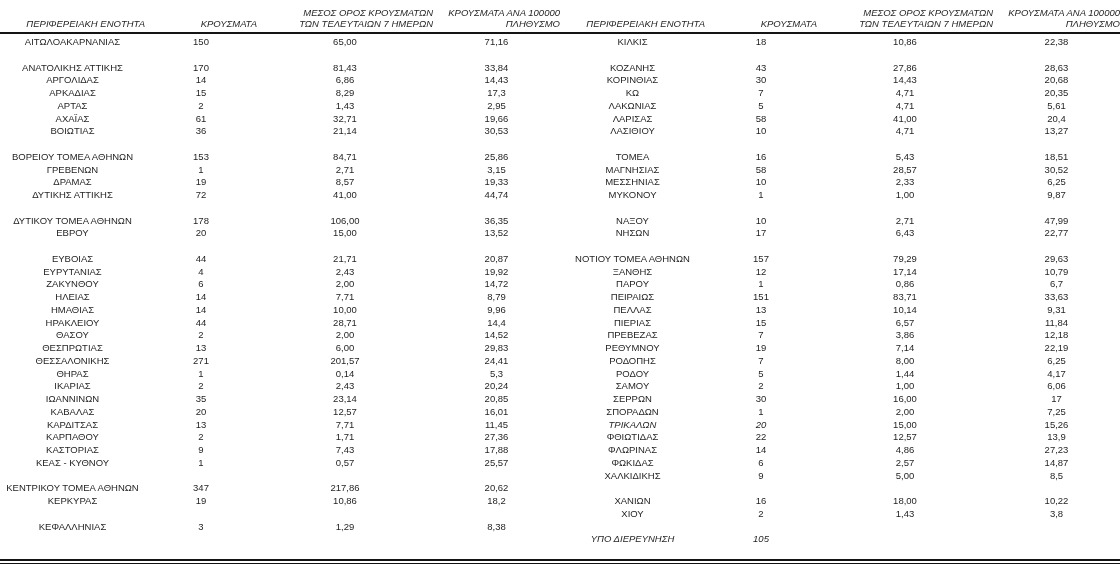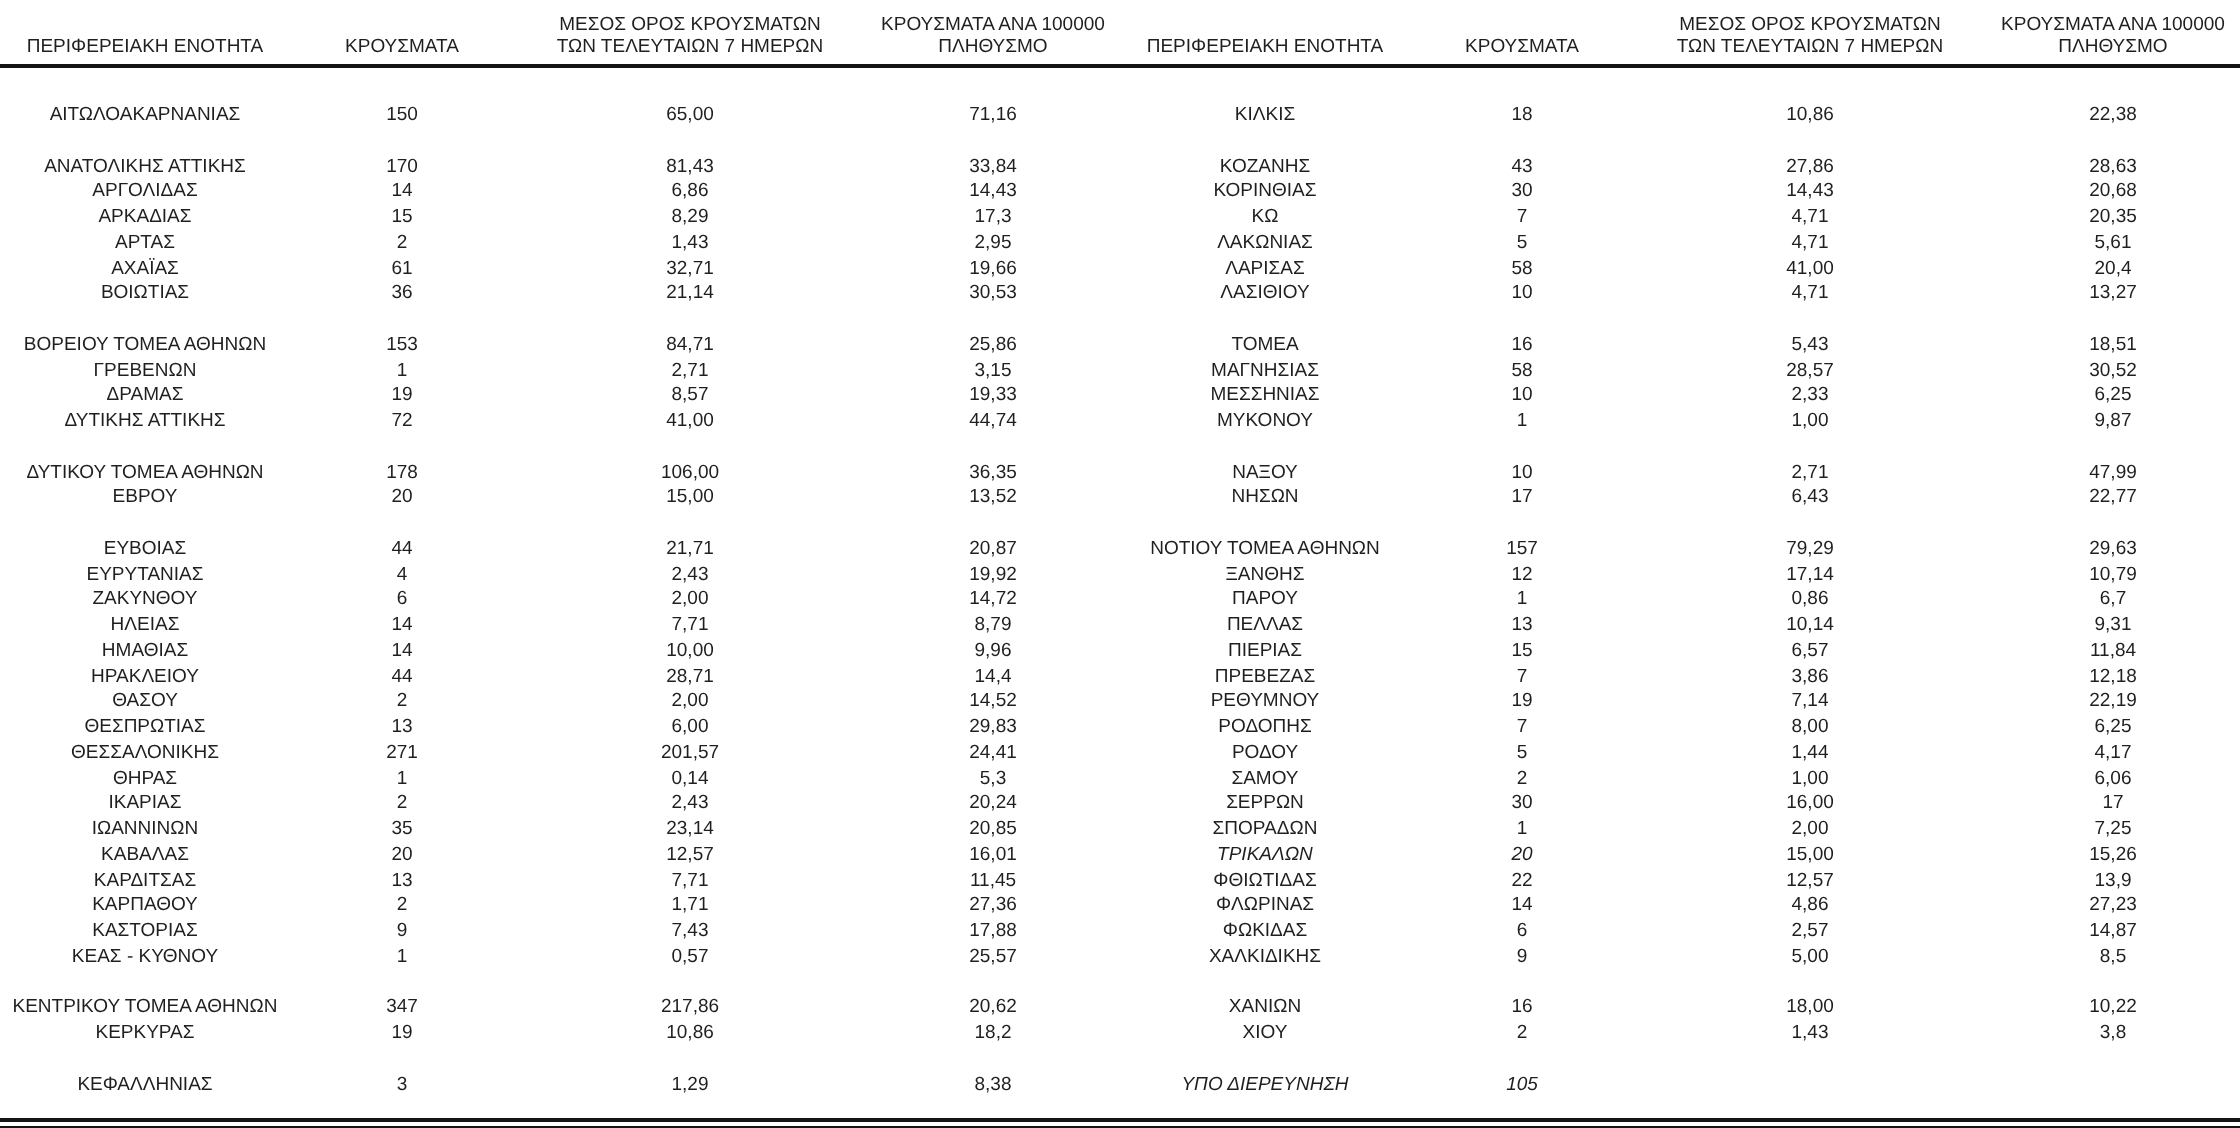--- a/index.html
+++ b/index.html
@@ -8,24 +8,24 @@
     width: 1120px; height: 564px;
     background: #ffffff;
     font-family: "Liberation Sans", "DejaVu Sans", sans-serif;
     font-size: 9.5px;
     color: #1f1f1f;
   }
   .sheet { position: relative; width: 1120px; height: 564px; overflow: hidden; background:#fff; }
 
   .header-band { display: flex; padding-top: 8px; border-bottom: 2px solid #141414; }
   .hhalf { width: 560px; display: grid; grid-template-columns: 145px 112px 176px 127px; align-items: end; }
-  .hcell { text-align: center; line-height: 10.5px; padding-bottom: 3px; }
+  .hcell { text-align: right; line-height: 10.5px; padding-bottom: 3px; font-style: italic; }
   .hcell span { display: block; }
 
-  .body-band { display: flex; padding-top: 18px; }
+  .body-band { display: flex; padding-top: 2px; }
   .bhalf { width: 560px; }
   .row { display: grid; grid-template-columns: 145px 112px 176px 127px; height: 12.75px; }
   .cell { text-align: center; line-height: 12.75px; white-space: nowrap; overflow: visible; }
   .row.italic .cell-region, .row.italic .cell-cases { font-style: italic; }
 
   .bottom-rule {
     position: absolute; left: 0; bottom: 0; width: 1120px;
     height: 5px; border-top: 2px solid #141414; border-bottom: 1px solid #141414;
   }
 </style>
@@ -413,20 +413,26 @@
     <div class="cell cell-avg7">17,14</div>
     <div class="cell cell-per100k">10,79</div>
   </div>
         <div class="row">
     <div class="cell cell-region">ΠΑΡΟΥ</div>
     <div class="cell cell-cases">1</div>
     <div class="cell cell-avg7">0,86</div>
     <div class="cell cell-per100k">6,7</div>
   </div>
         <div class="row">
+    <div class="cell cell-region">ΠΕΙΡΑΙΩΣ</div>
+    <div class="cell cell-cases">151</div>
+    <div class="cell cell-avg7">83,71</div>
+    <div class="cell cell-per100k">33,63</div>
+  </div>
+        <div class="row">
     <div class="cell cell-region">ΠΕΛΛΑΣ</div>
     <div class="cell cell-cases">13</div>
     <div class="cell cell-avg7">10,14</div>
     <div class="cell cell-per100k">9,31</div>
   </div>
         <div class="row">
     <div class="cell cell-region">ΠΙΕΡΙΑΣ</div>
     <div class="cell cell-cases">15</div>
     <div class="cell cell-avg7">6,57</div>
     <div class="cell cell-per100k">11,84</div>

